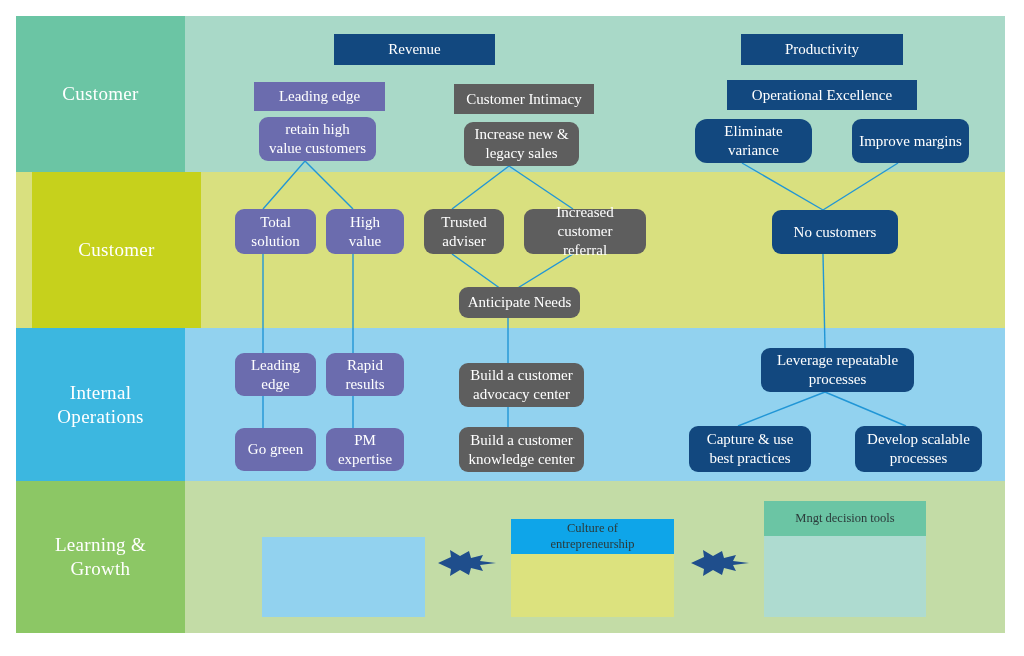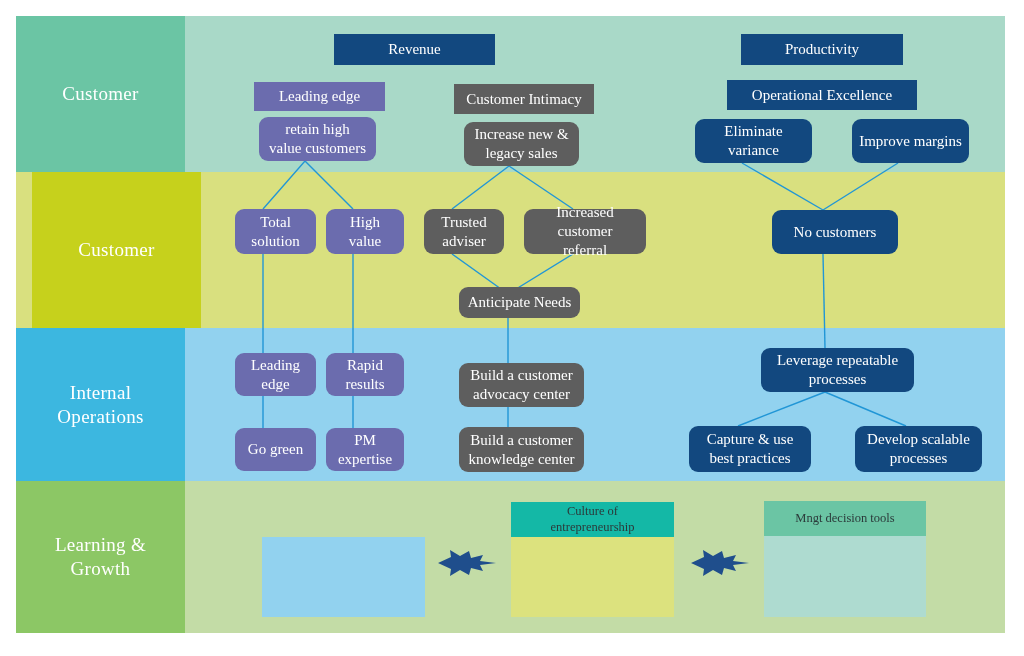--- a/index.html
+++ b/index.html
@@ -96,21 +96,21 @@
     </svg>
 
   <div id="nodes">
       <div class="node sharp" style="left: 322px; top: 34px; width: 161px; height: 31px; background: rgb(18, 72, 127);">Revenue</div>
       <div class="node sharp" style="left: 242px; top: 82px; width: 131px; height: 29px; background: rgb(107, 108, 174);">Leading edge</div>
       <div class="node rounded" style="left: 247px; top: 117px; width: 117px; height: 44px; background: rgb(107, 108, 174);">retain high<br>value customers</div>
       <div class="node sharp" style="left: 442px; top: 84px; width: 140px; height: 30px; background: rgb(94, 94, 94);">Customer Intimacy</div>
       <div class="node rounded" style="left: 452px; top: 122px; width: 115px; height: 44px; background: rgb(94, 94, 94);">Increase new &amp;<br>legacy sales</div>
       <div class="node sharp" style="left: 729px; top: 34px; width: 162px; height: 31px; background: rgb(18, 72, 127);">Productivity</div>
       <div class="node sharp" style="left: 715px; top: 80px; width: 190px; height: 30px; background: rgb(18, 72, 127);">Operational Excellence</div>
-      <div class="node rounded" style="left: 683px; top: 119px; width: 117px; height: 44px; background: rgb(18, 72, 127);">Eliminate<br>variance</div>
+      <div class="node rounded" style="left: 683px; top: 119px; width: 117px; height: 44px; background: rgb(18, 72, 127); border-radius: 12px;">Eliminate<br>variance</div>
       <div class="node rounded" style="left: 840px; top: 119px; width: 117px; height: 44px; background: rgb(18, 72, 127);">Improve margins</div>
       <div class="node rounded" style="left: 223px; top: 209px; width: 81px; height: 45px; background: rgb(107, 108, 174);">Total<br>solution</div>
       <div class="node rounded" style="left: 314px; top: 209px; width: 78px; height: 45px; background: rgb(107, 108, 174);">High<br>value</div>
       <div class="node rounded" style="left: 412px; top: 209px; width: 80px; height: 45px; background: rgb(94, 94, 94);">Trusted<br>adviser</div>
       <div class="node rounded" style="left: 512px; top: 209px; width: 122px; height: 45px; background: rgb(94, 94, 94);">Increased customer<br>referral</div>
       <div class="node rounded" style="left: 447px; top: 287px; width: 121px; height: 31px; background: rgb(94, 94, 94);">Anticipate Needs</div>
       <div class="node rounded" style="left: 760px; top: 210px; width: 126px; height: 44px; background: rgb(18, 72, 127);">No customers</div>
       <div class="node rounded" style="left: 223px; top: 353px; width: 81px; height: 43px; background: rgb(107, 108, 174);">Leading<br>edge</div>
       <div class="node rounded" style="left: 314px; top: 353px; width: 78px; height: 43px; background: rgb(107, 108, 174);">Rapid<br>results</div>
       <div class="node rounded" style="left: 223px; top: 428px; width: 81px; height: 43px; background: rgb(107, 108, 174);">Go green</div>
@@ -121,21 +121,21 @@
       <div class="node rounded" style="left: 677px; top: 426px; width: 122px; height: 46px; background: rgb(18, 72, 127);">Capture &amp; use<br>best practices</div>
       <div class="node rounded" style="left: 843px; top: 426px; width: 127px; height: 46px; background: rgb(18, 72, 127);">Develop scalable<br>processes</div>
     </div>
 
   <div id="enablers">
       <div class="card" style="left: 262px; top: 502px; width: 163px; height: 115px;">
         <div class="card-body" style="top: 35px; height: 80px; background: rgb(146, 210, 239);"></div>
       </div>
       <div class="card" style="left: 511px; top: 502px; width: 163px; height: 115px;">
         <div class="card-body" style="top: 35px; height: 80px; background: rgb(220, 226, 126);"></div>
-        <div class="card-head" style="height: 35px; background: #14b8a6;">Culture of<br>entrepreneurship</div>
+        <div class="card-head" style="height: 35px; background: #0ea5e9; margin-top: 17px;">Culture of<br>entrepreneurship</div>
       </div>
       <div class="card" style="left: 764px; top: 501px; width: 162px; height: 116px;">
         <div class="card-body" style="top: 35px; height: 81px; background: rgb(174, 219, 208);"></div>
         <div class="card-head" style="height: 35px; background: rgb(107, 197, 164);">Mngt decision tools</div>
       </div>
     </div>
 
   <div id="bursts">
       <div class="burst" style="left: 438px; top: 548px; width: 58px; height: 30px;"><svg width="58" height="30" viewBox="0 0 58 30">
           <path d="M0,15 L13,9 L12,2 L22,8 L31,3 L33,10 L45,7 L42,13 L58,15 L42,17 L45,23 L33,20 L31,27 L22,22 L12,28 L13,21 Z" fill="#1F4E8C"></path>

